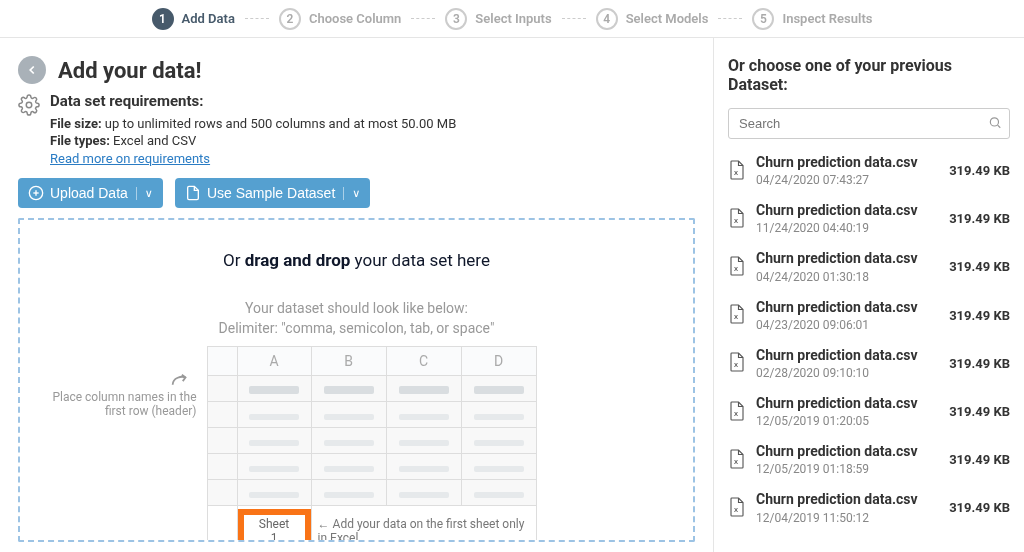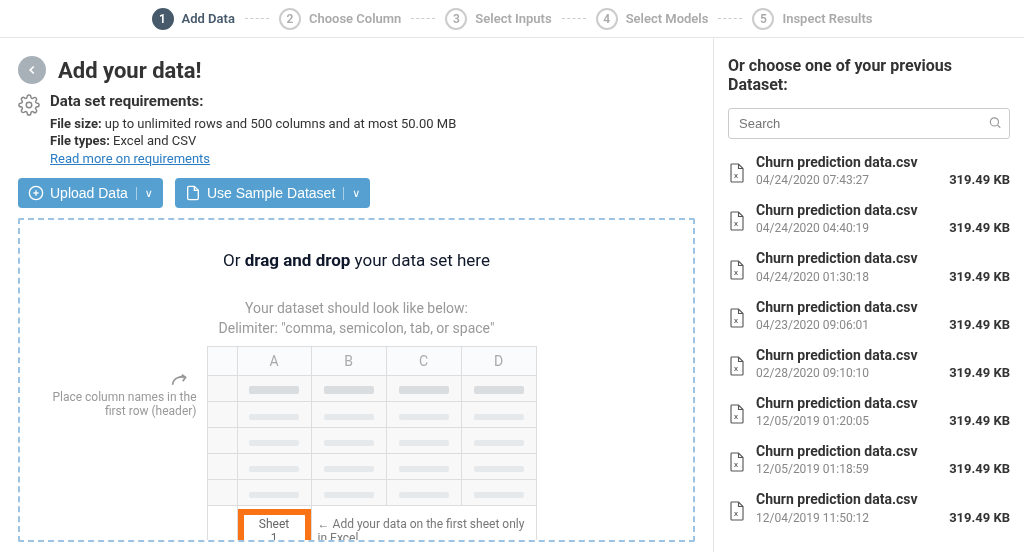--- a/index.html
+++ b/index.html
@@ -57,21 +57,21 @@
     .curve-arrow { position: absolute; left: -8px; top: 26px; color: #999; }
     .sheet-row td { padding: 3px 0; font-size: 12px; color: #777; background: #fff; }
     .sheet-tab { display: inline-block; border: 6px solid #f97316; padding: 2px 12px; background: #fff; color: #666; }
 
     
     .right h2 { font-size: 16px; font-weight: 700; margin-bottom: 14px; color: #333; }
     .search-box { position: relative; margin-bottom: 14px; }
     .search-box input { width: 100%; border: 1px solid #ccc; border-radius: 3px; padding: 7px 28px 7px 10px; font-size: 13px; color: #888; }
     .search-box .sicon { position: absolute; right: 8px; top: 50%; transform: translateY(-50%); color: #999; }
     .ds-list { display: flex; flex-direction: column; gap: 14px; }
-    .ds-item { display: flex; align-items: flex-end; gap: 10px; }
+    .ds-item { display: flex; align-items: center; gap: 10px; }
     .ds-icon { flex-shrink: 0; margin-top: 2px; color: #555; }
     .ds-info { flex: 1; min-width: 0; }
     .ds-name { font-size: 14px; font-weight: 700; color: #333; line-height: 1.3; }
     .ds-date { font-size: 12px; color: #888; margin-top: 2px; }
     .ds-size { font-size: 13px; font-weight: 700; color: #333; white-space: nowrap; margin-top: 1px; }
   </style>
 </head>
 <body>
 
 <div class="stepper">
@@ -248,21 +248,21 @@
         <div class="ds-item">
     <span class="ds-icon">
       <svg width="18" height="22" viewBox="0 0 24 28" fill="none" stroke="currentColor" stroke-width="1.5">
         <path d="M14 2H5a1 1 0 00-1 1v22a1 1 0 001 1h14a1 1 0 001-1V8z"></path>
         <polyline points="14 2 14 8 20 8"></polyline>
         <text x="8" y="20" font-size="8" font-family="Arial" fill="currentColor" stroke="none" font-weight="bold">X</text>
       </svg>
     </span>
     <div class="ds-info">
       <div class="ds-name">Churn prediction data.csv</div>
-      <div class="ds-date">04/24/2020 04:40:19</div>
+      <div class="ds-date">11/24/2020 04:40:19</div>
     </div>
     <div class="ds-size">319.49 KB</div>
   </div>
         <div class="ds-item">
     <span class="ds-icon">
       <svg width="18" height="22" viewBox="0 0 24 28" fill="none" stroke="currentColor" stroke-width="1.5">
         <path d="M14 2H5a1 1 0 00-1 1v22a1 1 0 001 1h14a1 1 0 001-1V8z"></path>
         <polyline points="14 2 14 8 20 8"></polyline>
         <text x="8" y="20" font-size="8" font-family="Arial" fill="currentColor" stroke="none" font-weight="bold">X</text>
       </svg>

